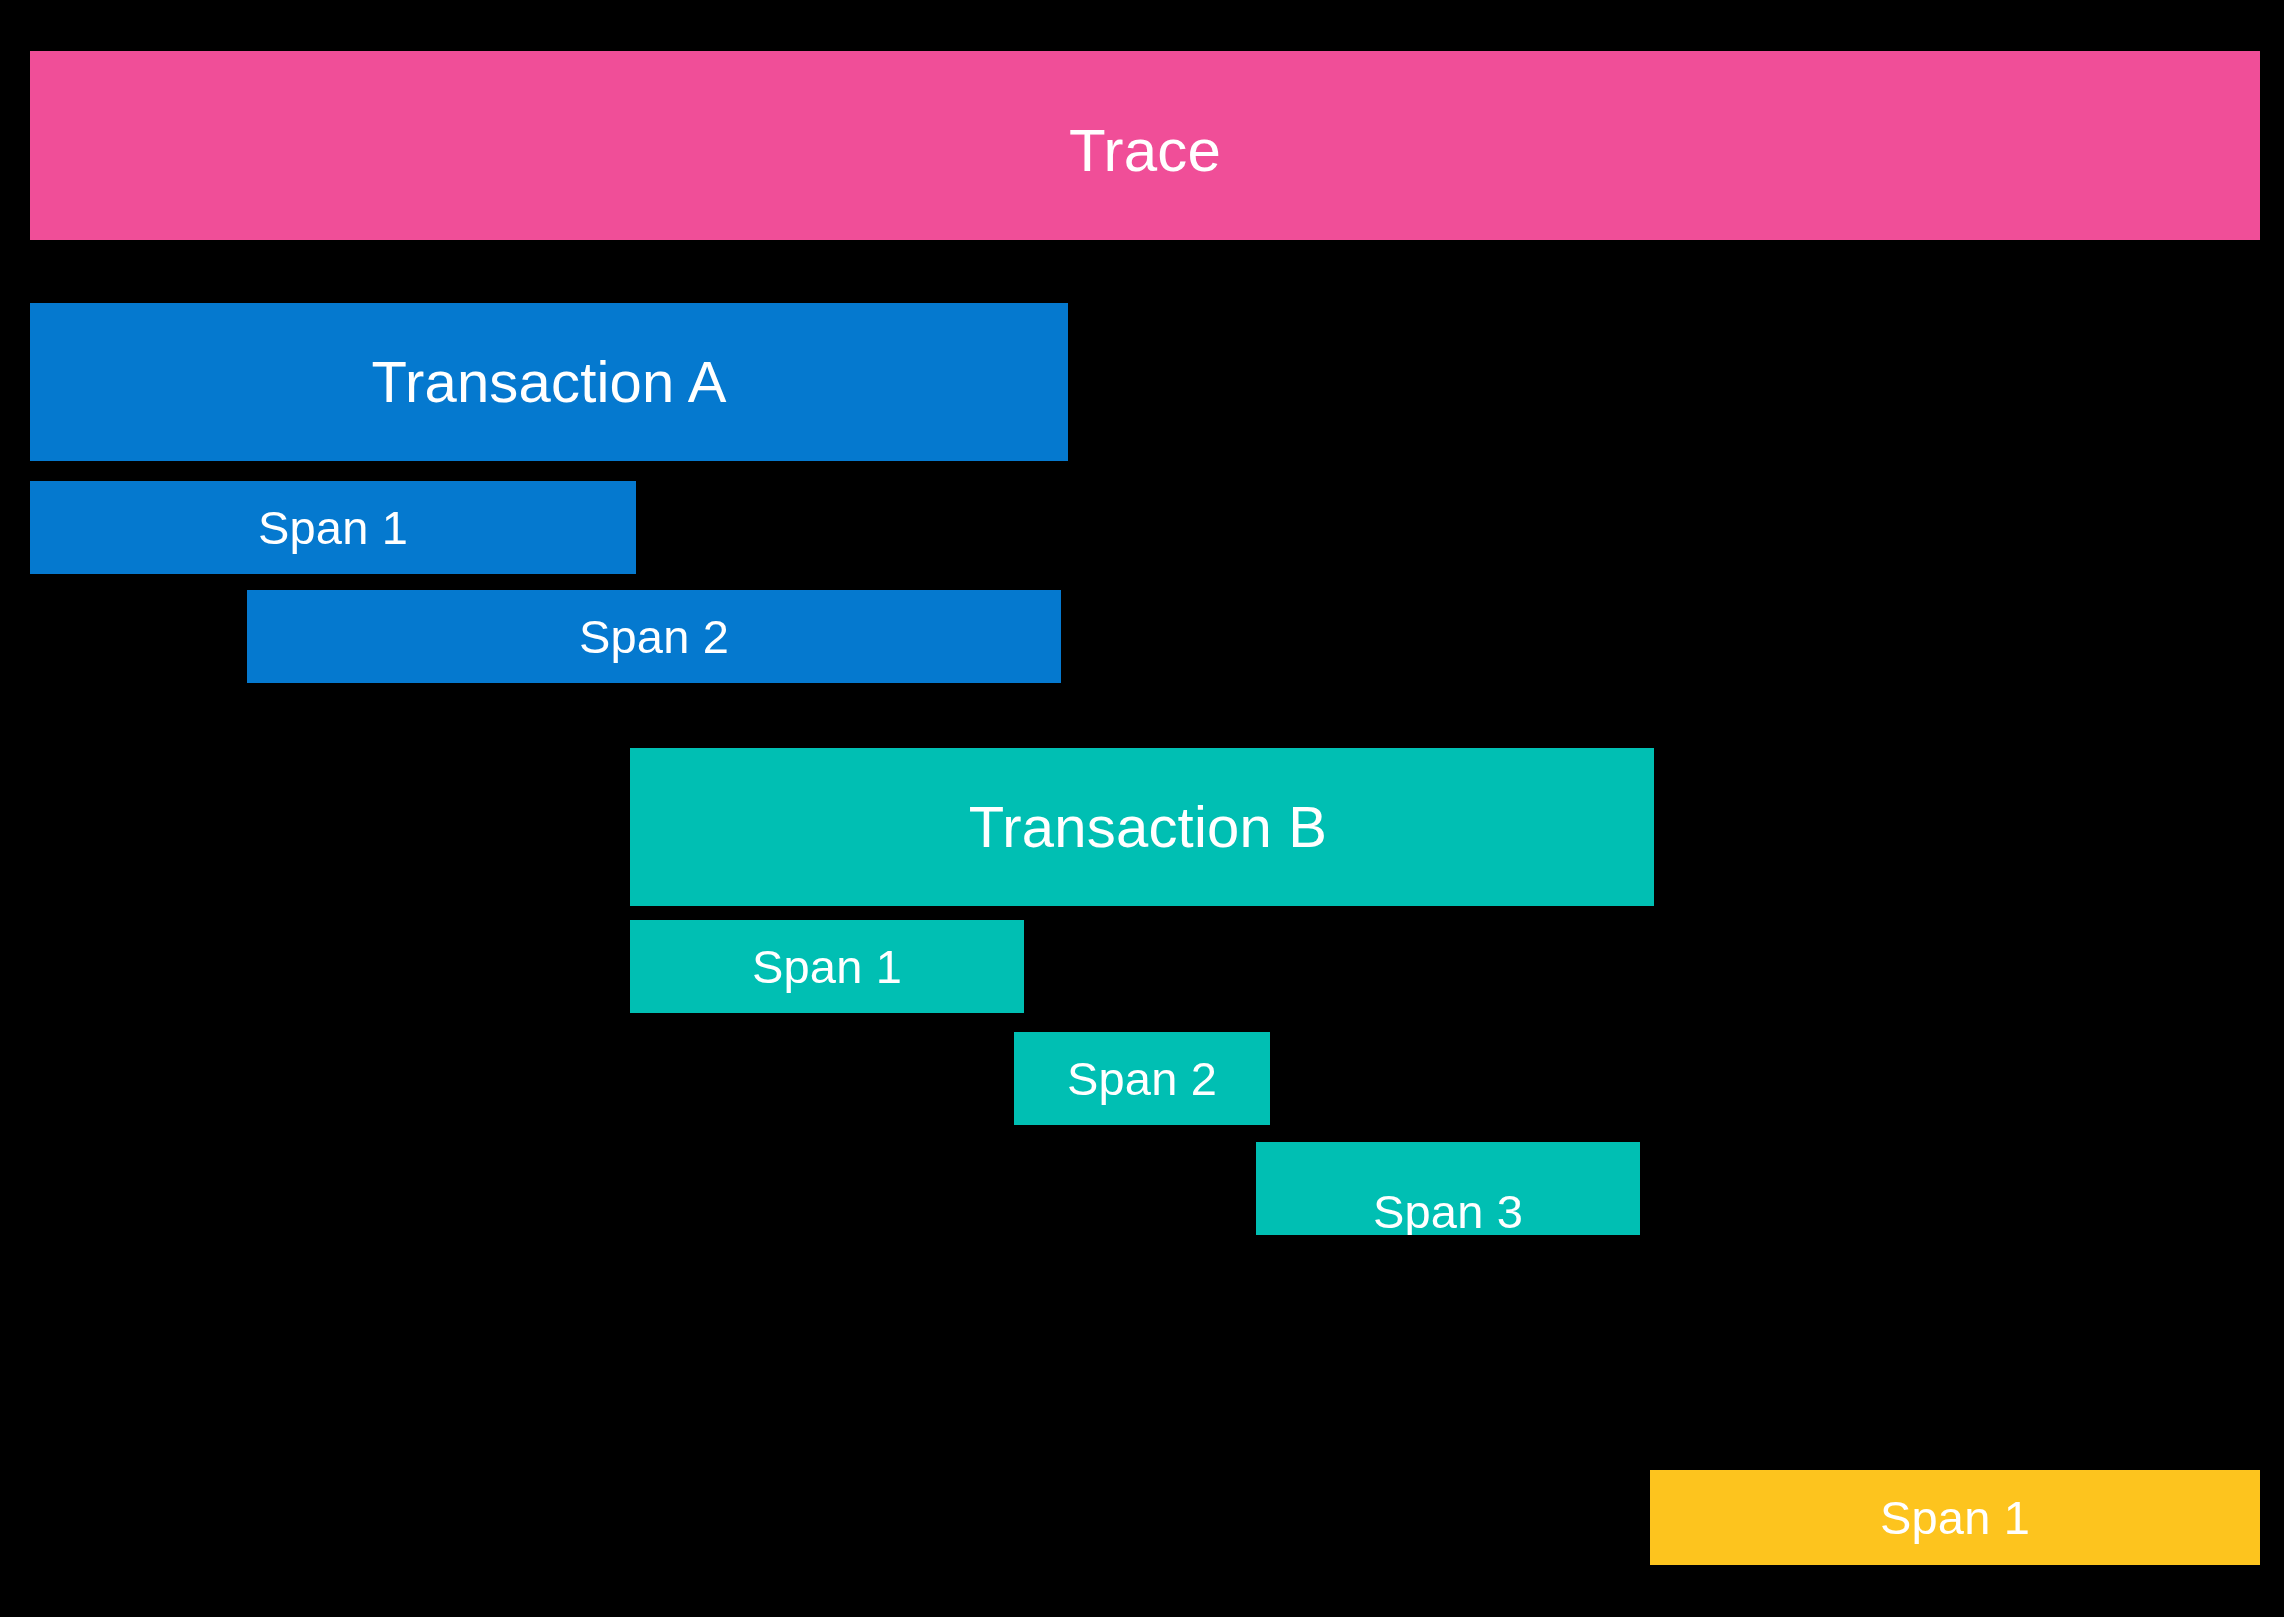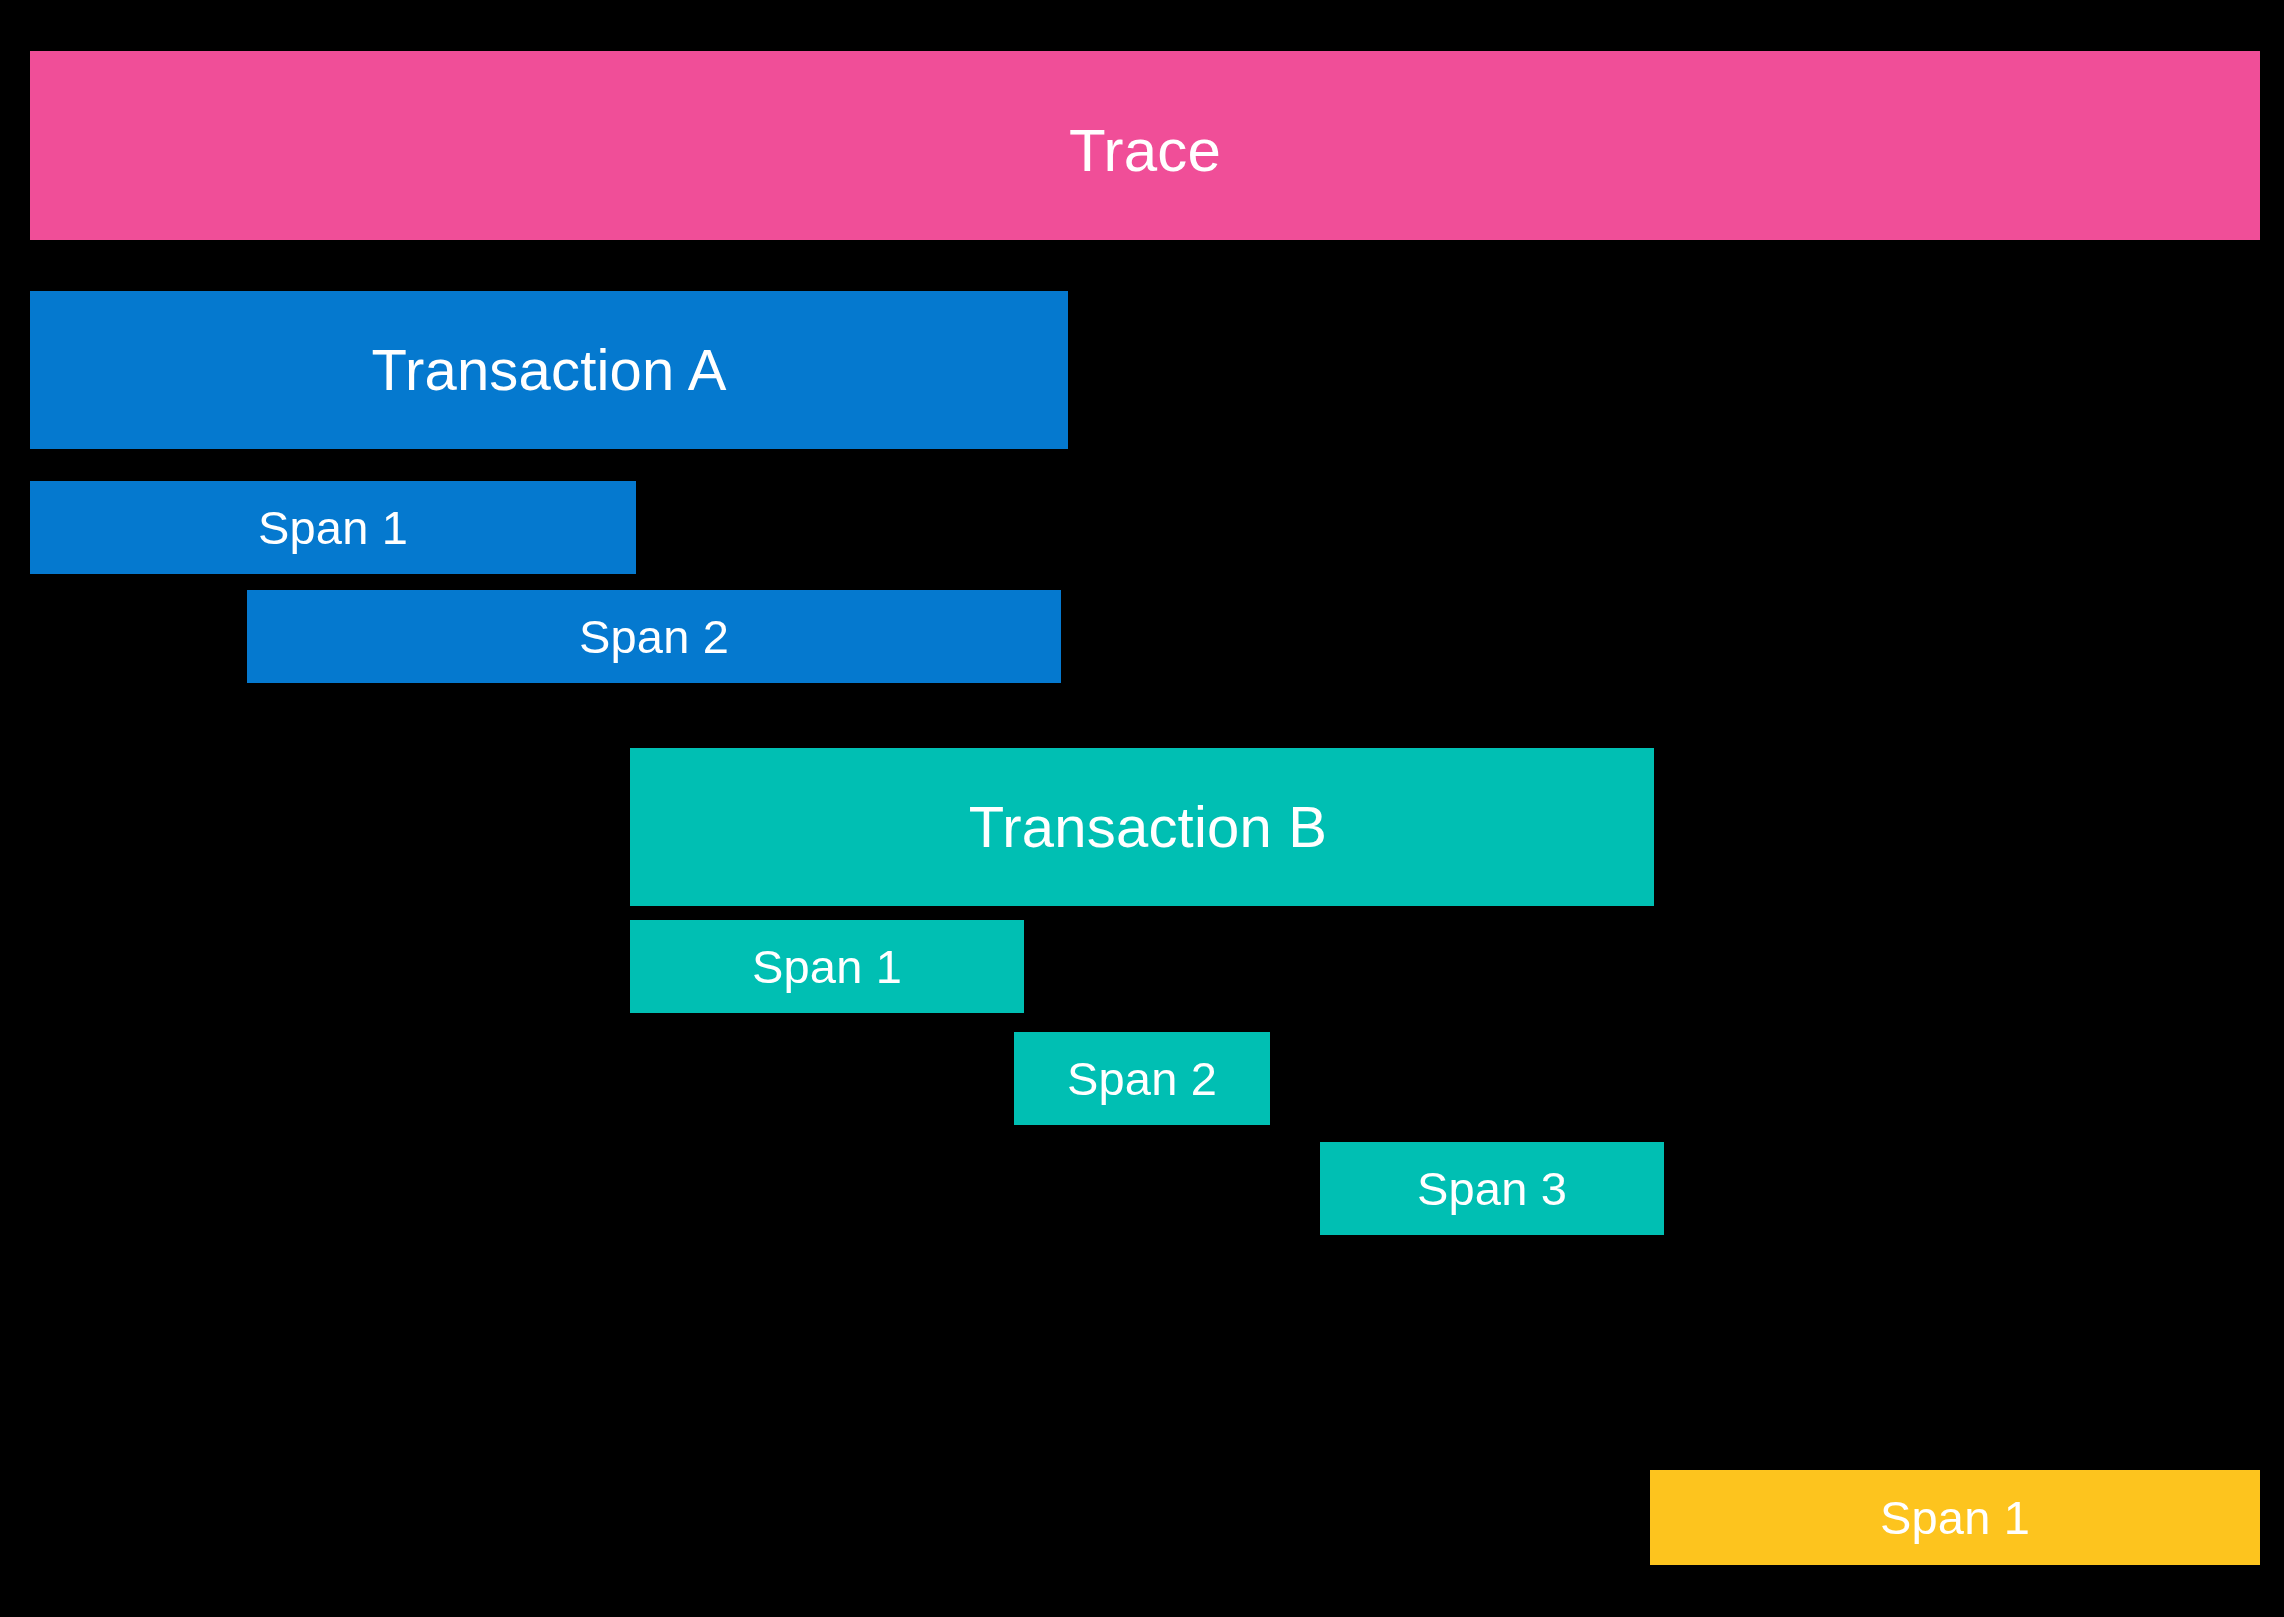--- a/index.html
+++ b/index.html
@@ -30,31 +30,31 @@
   .bar-label {
     color: #ffffff;
     letter-spacing: 0.2px;
   }
 
   
   .trace-bar       { left: 30px;  top: 51px;   width: 2230px; height: 189px; }
   .trace-bar .bar-label { font-size: 60px; margin-top: 10px; }
 
   
-  .txn-a-bar       { left: 30px;  top: 291px;  width: 1038px; height: 158px; }
+  .txn-a-bar       { left: 30px;  top: 303px;  width: 1038px; height: 158px; }
   .txn-a-bar .bar-label { font-size: 58px; }
   .txn-a-span-1    { left: 30px;  top: 481px;  width: 606px;  height: 93px; }
   .txn-a-span-2    { left: 247px; top: 590px;  width: 814px; height: 93px; }
 
   
   .txn-b-bar       { left: 630px; top: 748px;  width: 1024px; height: 158px; }
   .txn-b-bar .bar-label { font-size: 58px; }
   .txn-b-span-1    { left: 630px; top: 920px; width: 394px;  height: 93px; }
   .txn-b-span-2    { left: 1014px;top: 1032px; width: 256px;  height: 93px; }
-  .txn-b-span-3    { left: 1320px;top: 1142px; width: 344px;  height: 93px; }
+  .txn-b-span-3    { left: 1256px;top: 1142px; width: 384px;  height: 93px; align-items: flex-end; }
 
   
   .txn-c-bar       { left: 1650px;top: 1300px; width: 610px;  height: 155px; }
   .txn-c-bar .bar-label { font-size: 58px; }
   .txn-c-span-1    { left: 1650px;top: 1470px; width: 610px;  height: 95px; }
 
   .span-label { font-size: 47px; }
 </style>
 </head>
 <body style="background: rgb(0, 0, 0);">

